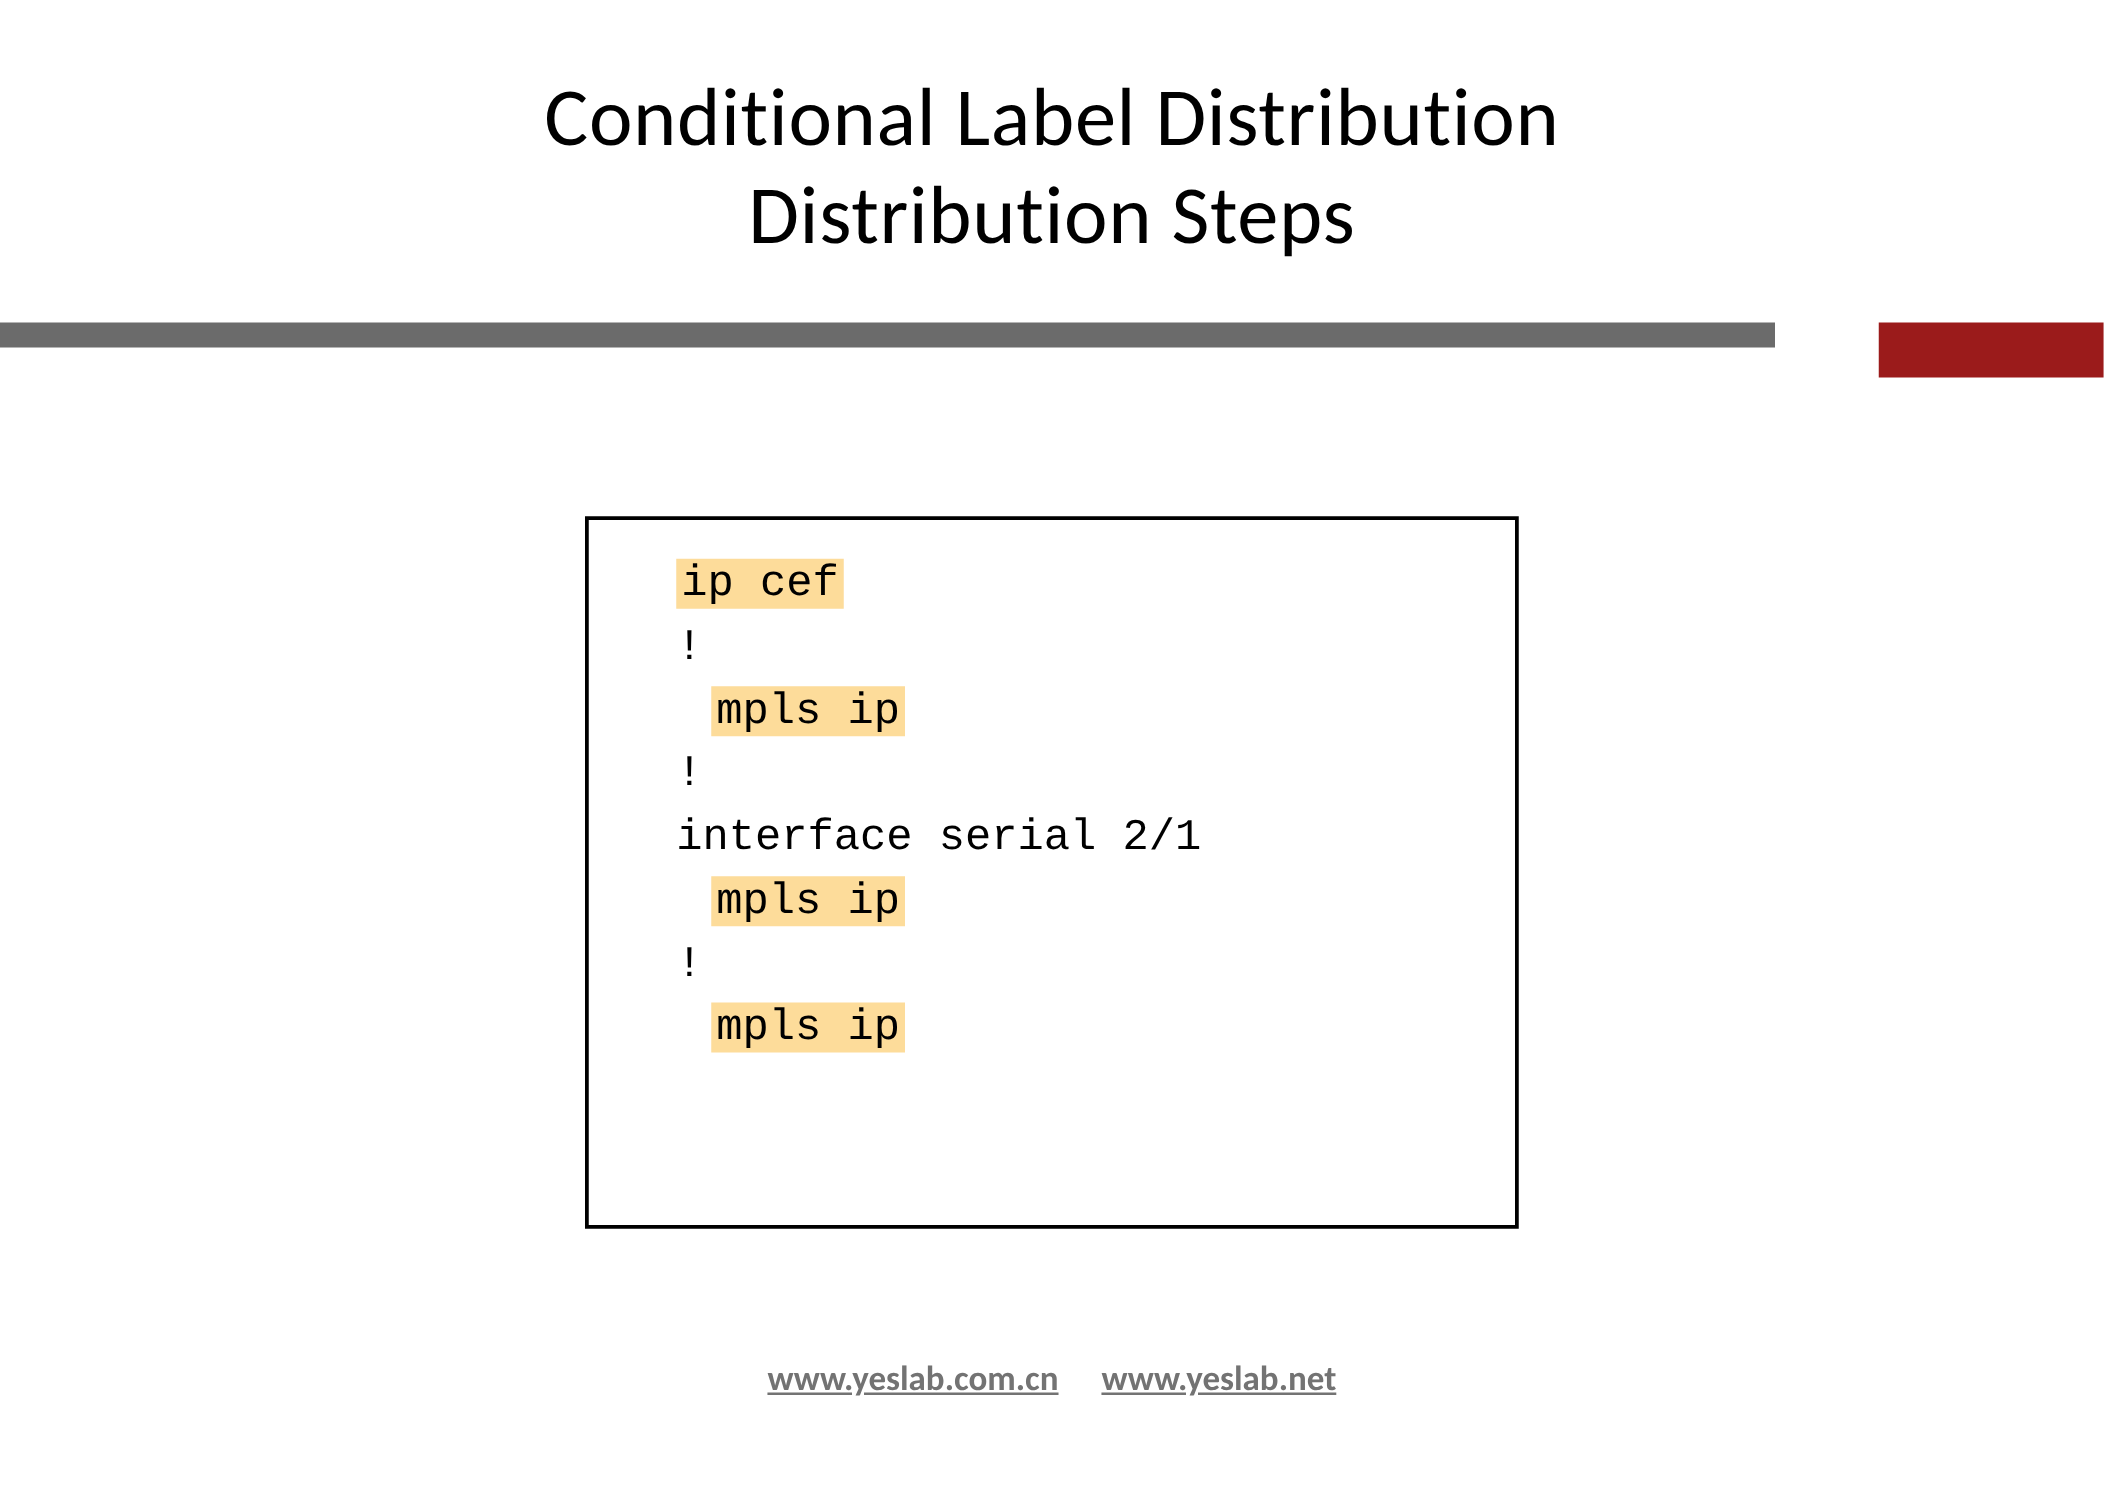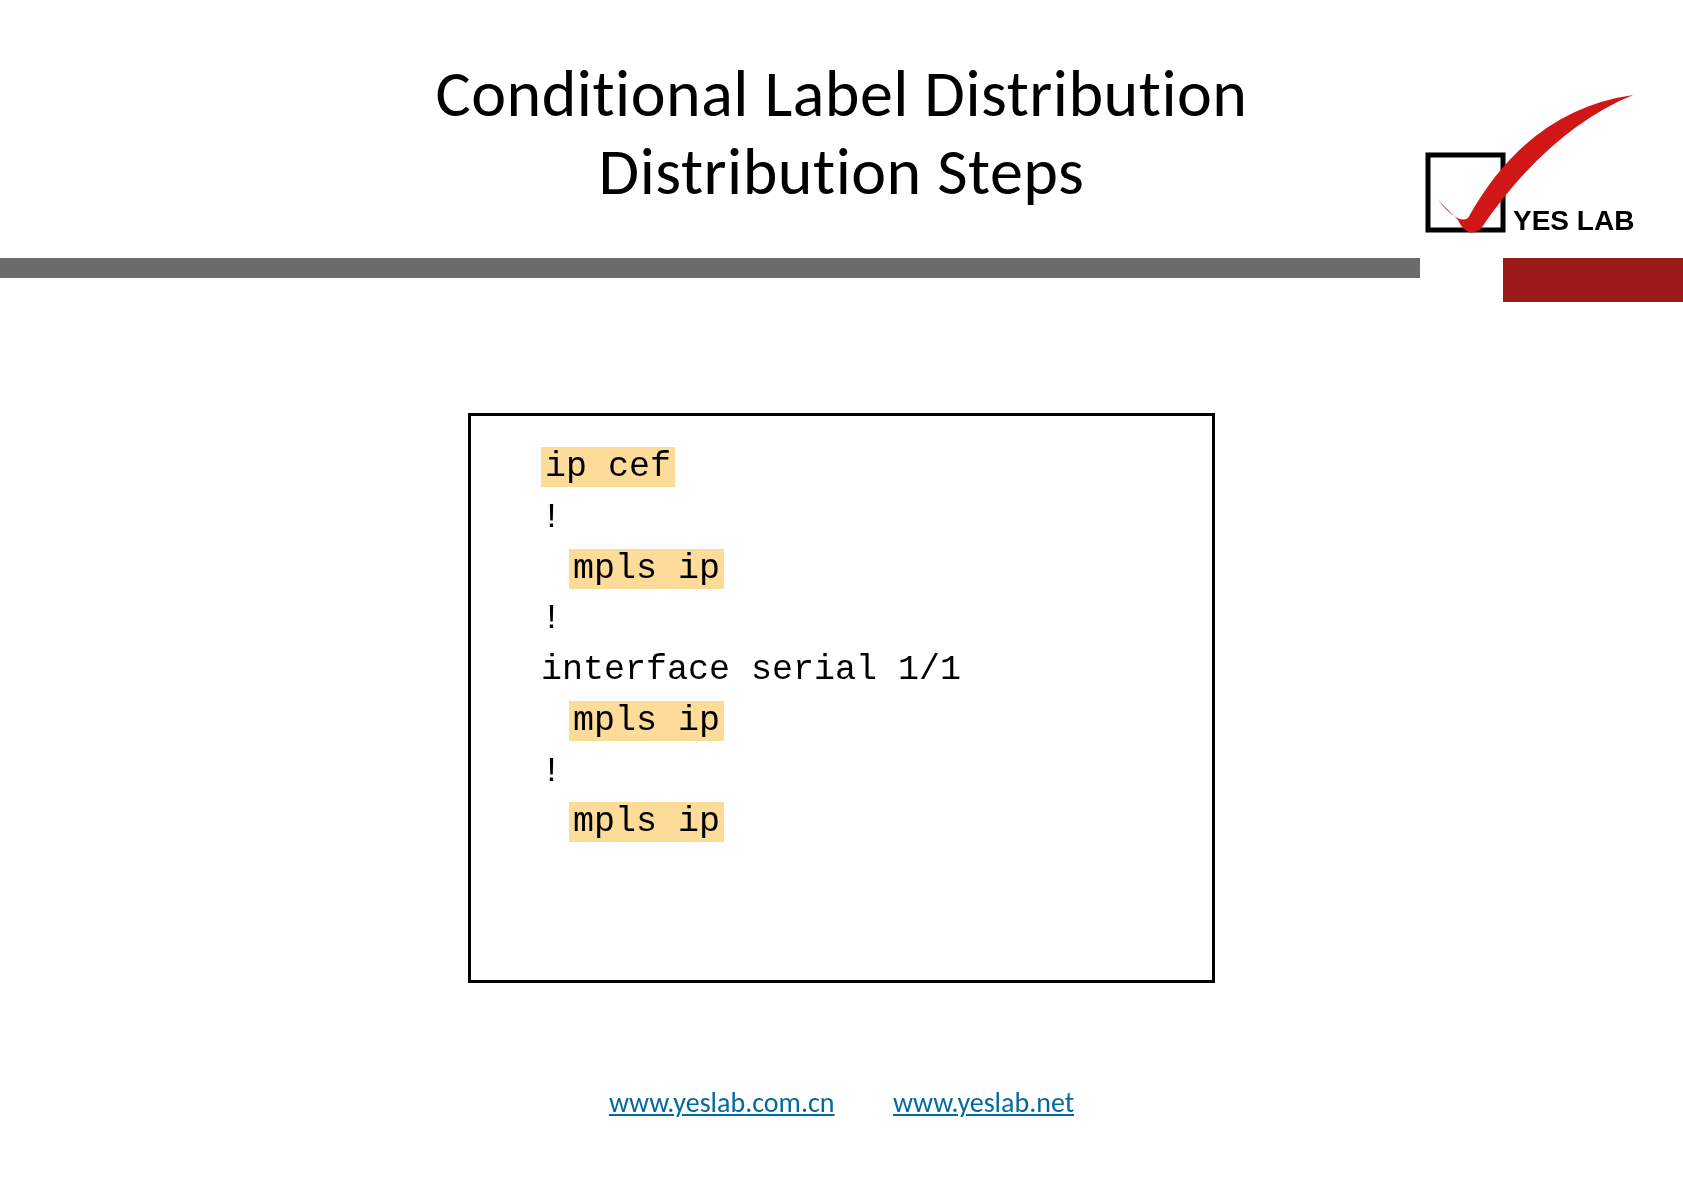--- a/index.html
+++ b/index.html
@@ -89,53 +89,47 @@
   .footer-links {
     position: absolute;
     left: 0;
     right: 0;
     bottom: 70px;
     text-align: center;
     font-size: 28px;
   }
   .footer-links a,
   .footer-links span.link {
-    color: #0369a1;
+    color: #737373;
     text-decoration: underline;
-    margin: 0 26px;
+    margin: 0 14px;
+    font-weight: bold;
   }
 </style>
 </head>
 <body>
 
 <div class="slide">
 
   <div class="title">
     <span class="title-line">Conditional Label Distribution</span>
     <span class="title-line">Distribution Steps</span>
   </div>
 
   <div class="header-rule"></div>
   <div class="red-block"></div>
 
-  <div class="logo">
-    <svg width="260" height="180" viewBox="0 0 260 180">
-      <rect x="40" y="85" width="75" height="75" fill="none" stroke="#000" stroke-width="5"></rect>
-      <path d="M50 130 Q70 155 80 148 Q140 40 245 25 Q160 60 92 160 Q78 168 70 150 Z" fill="#d01616" stroke="none"></path>
-      <text x="125" y="160" font-family="Arial, sans-serif" font-size="28" font-weight="700" fill="#000">YES LAB</text>
-    </svg>
-  </div>
 
 
   <div class="code-box">
     <div><span class="hl">ip cef</span>&nbsp;&nbsp;&nbsp;&nbsp;</div>
     <div>!</div>
     <div class="indent"><span class="hl">mpls ip</span>&nbsp;&nbsp;</div>
     <div>!</div>
-    <div><span>interface</span><span> serial 1/1</span></div>
+    <div><span>interface</span><span> serial 2/1</span></div>
     <div class="indent"><span class="hl">mpls ip</span>&nbsp;&nbsp;</div>
     <div>!</div>
     <div class="indent"><span class="hl">mpls ip</span>&nbsp;&nbsp;</div>
   </div>
 
   <div class="footer-links">
     <span class="link">www.yeslab.com.cn</span>
     <span class="link">www.yeslab.net</span>
   </div>
 

